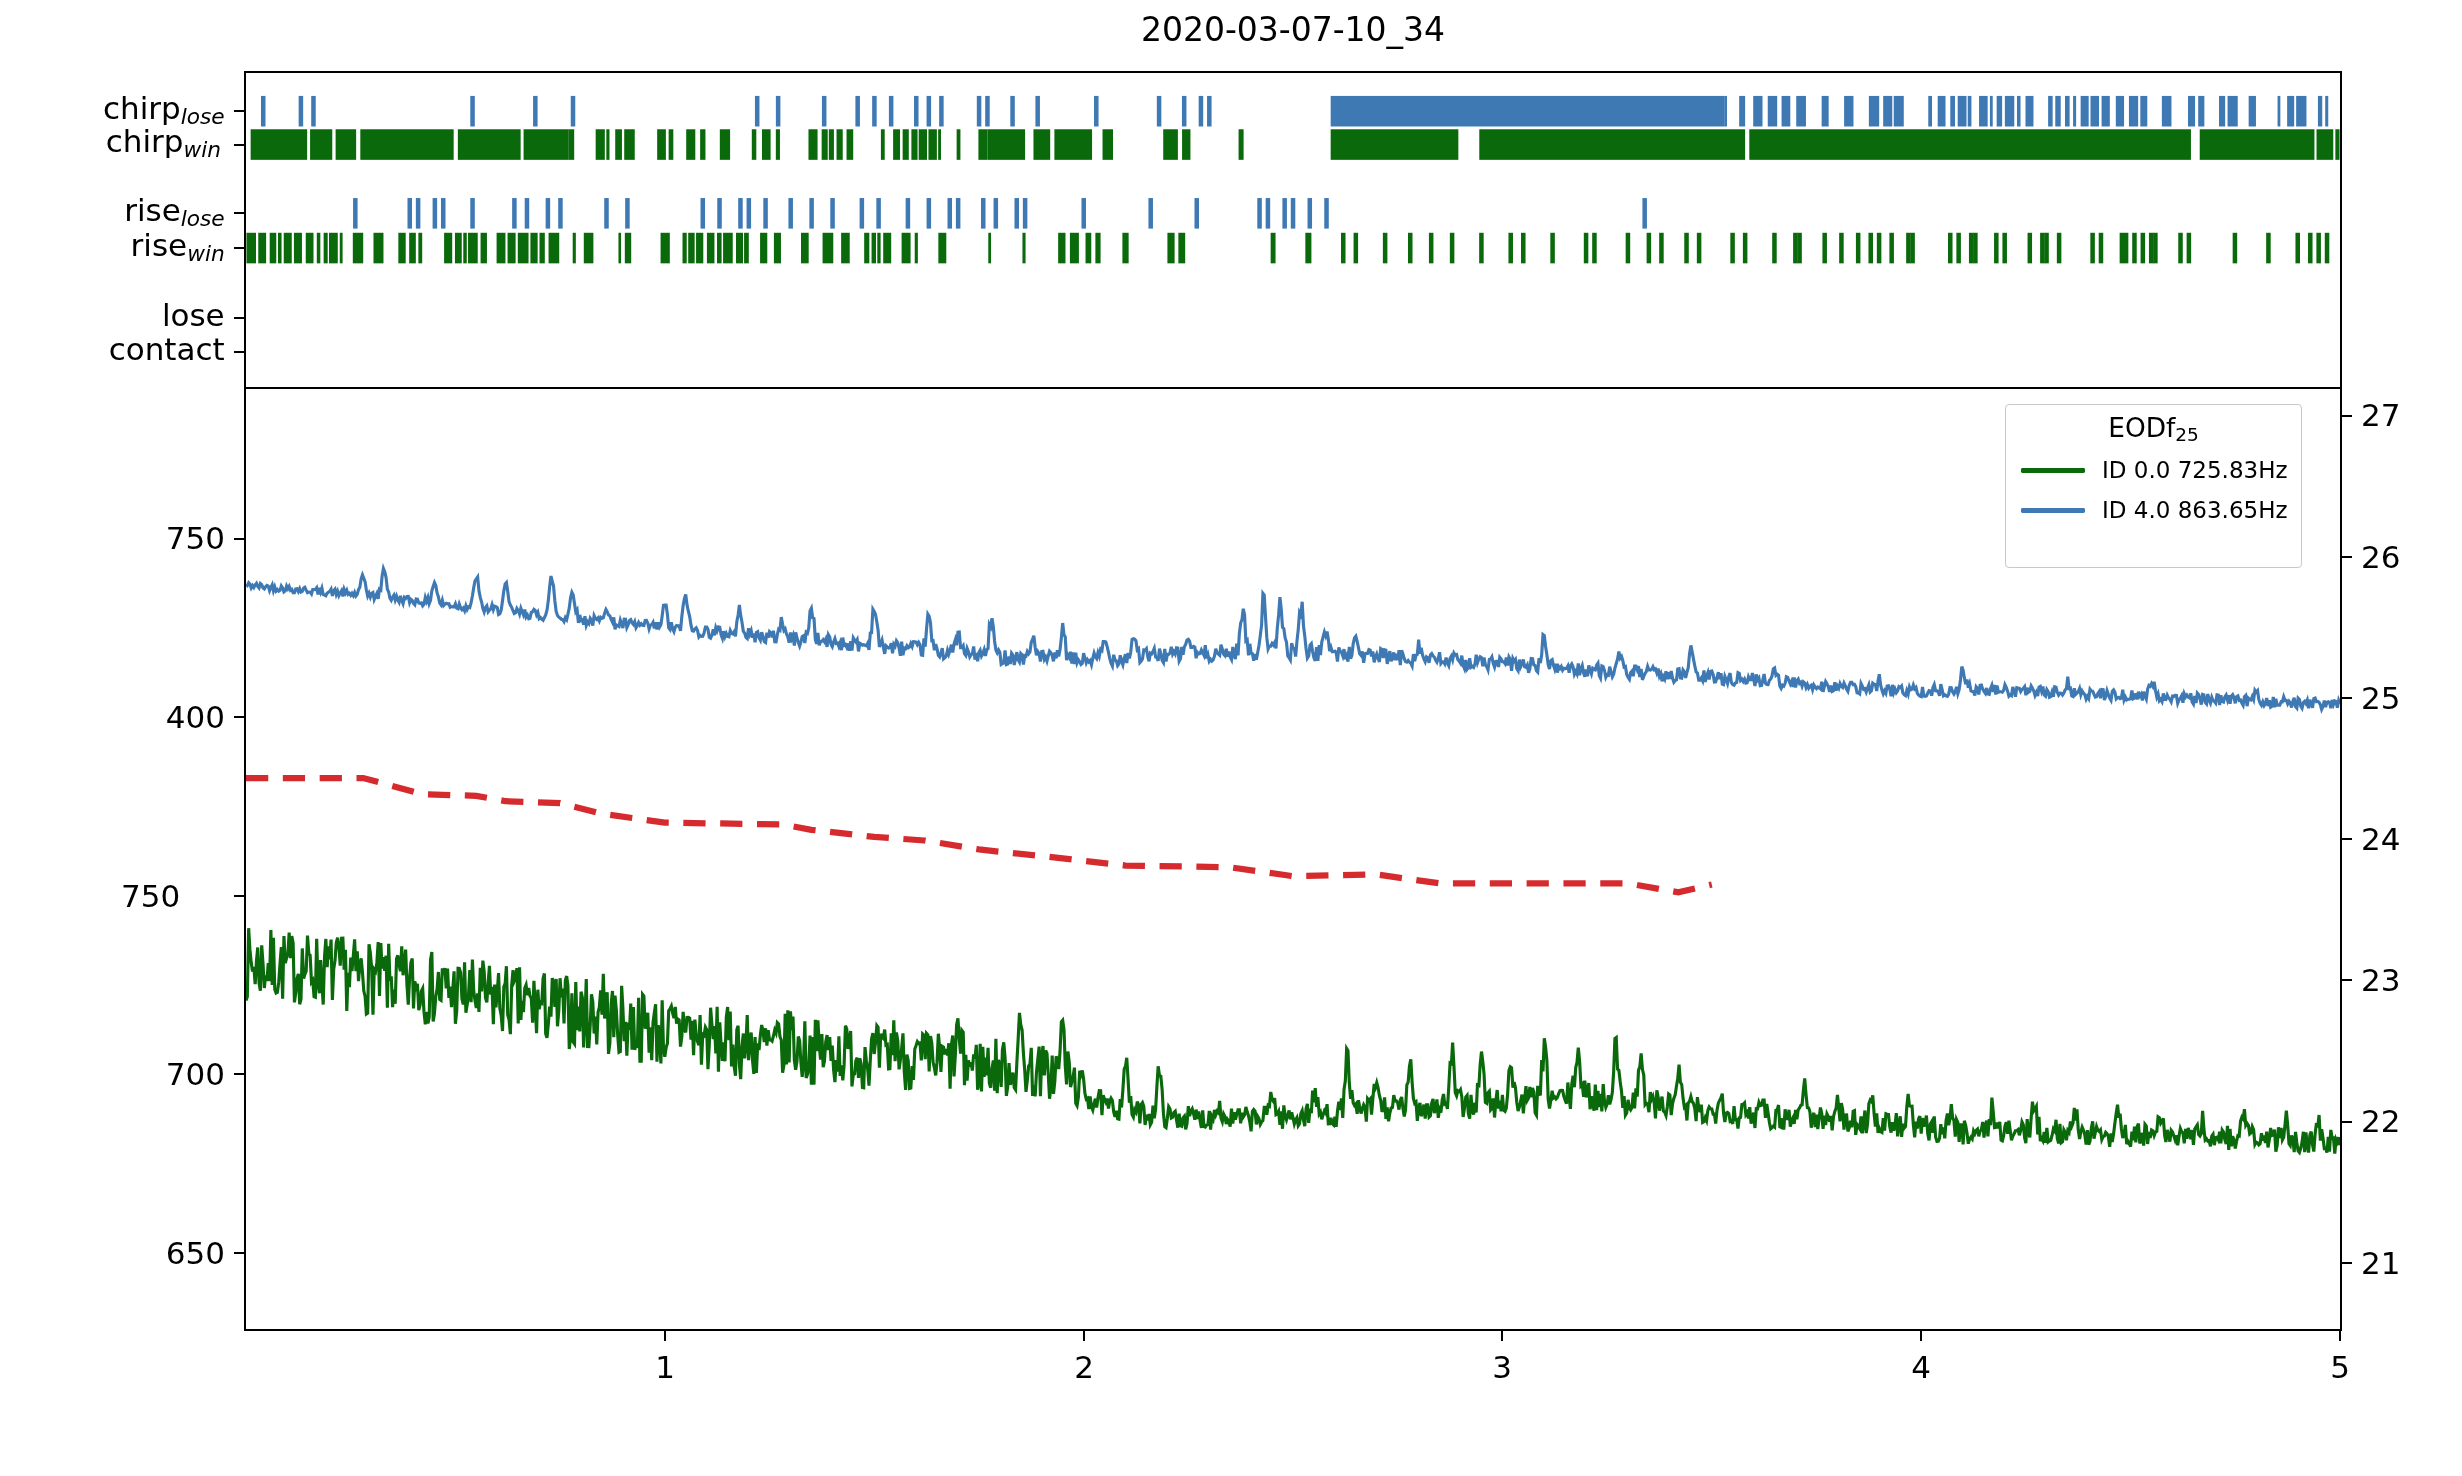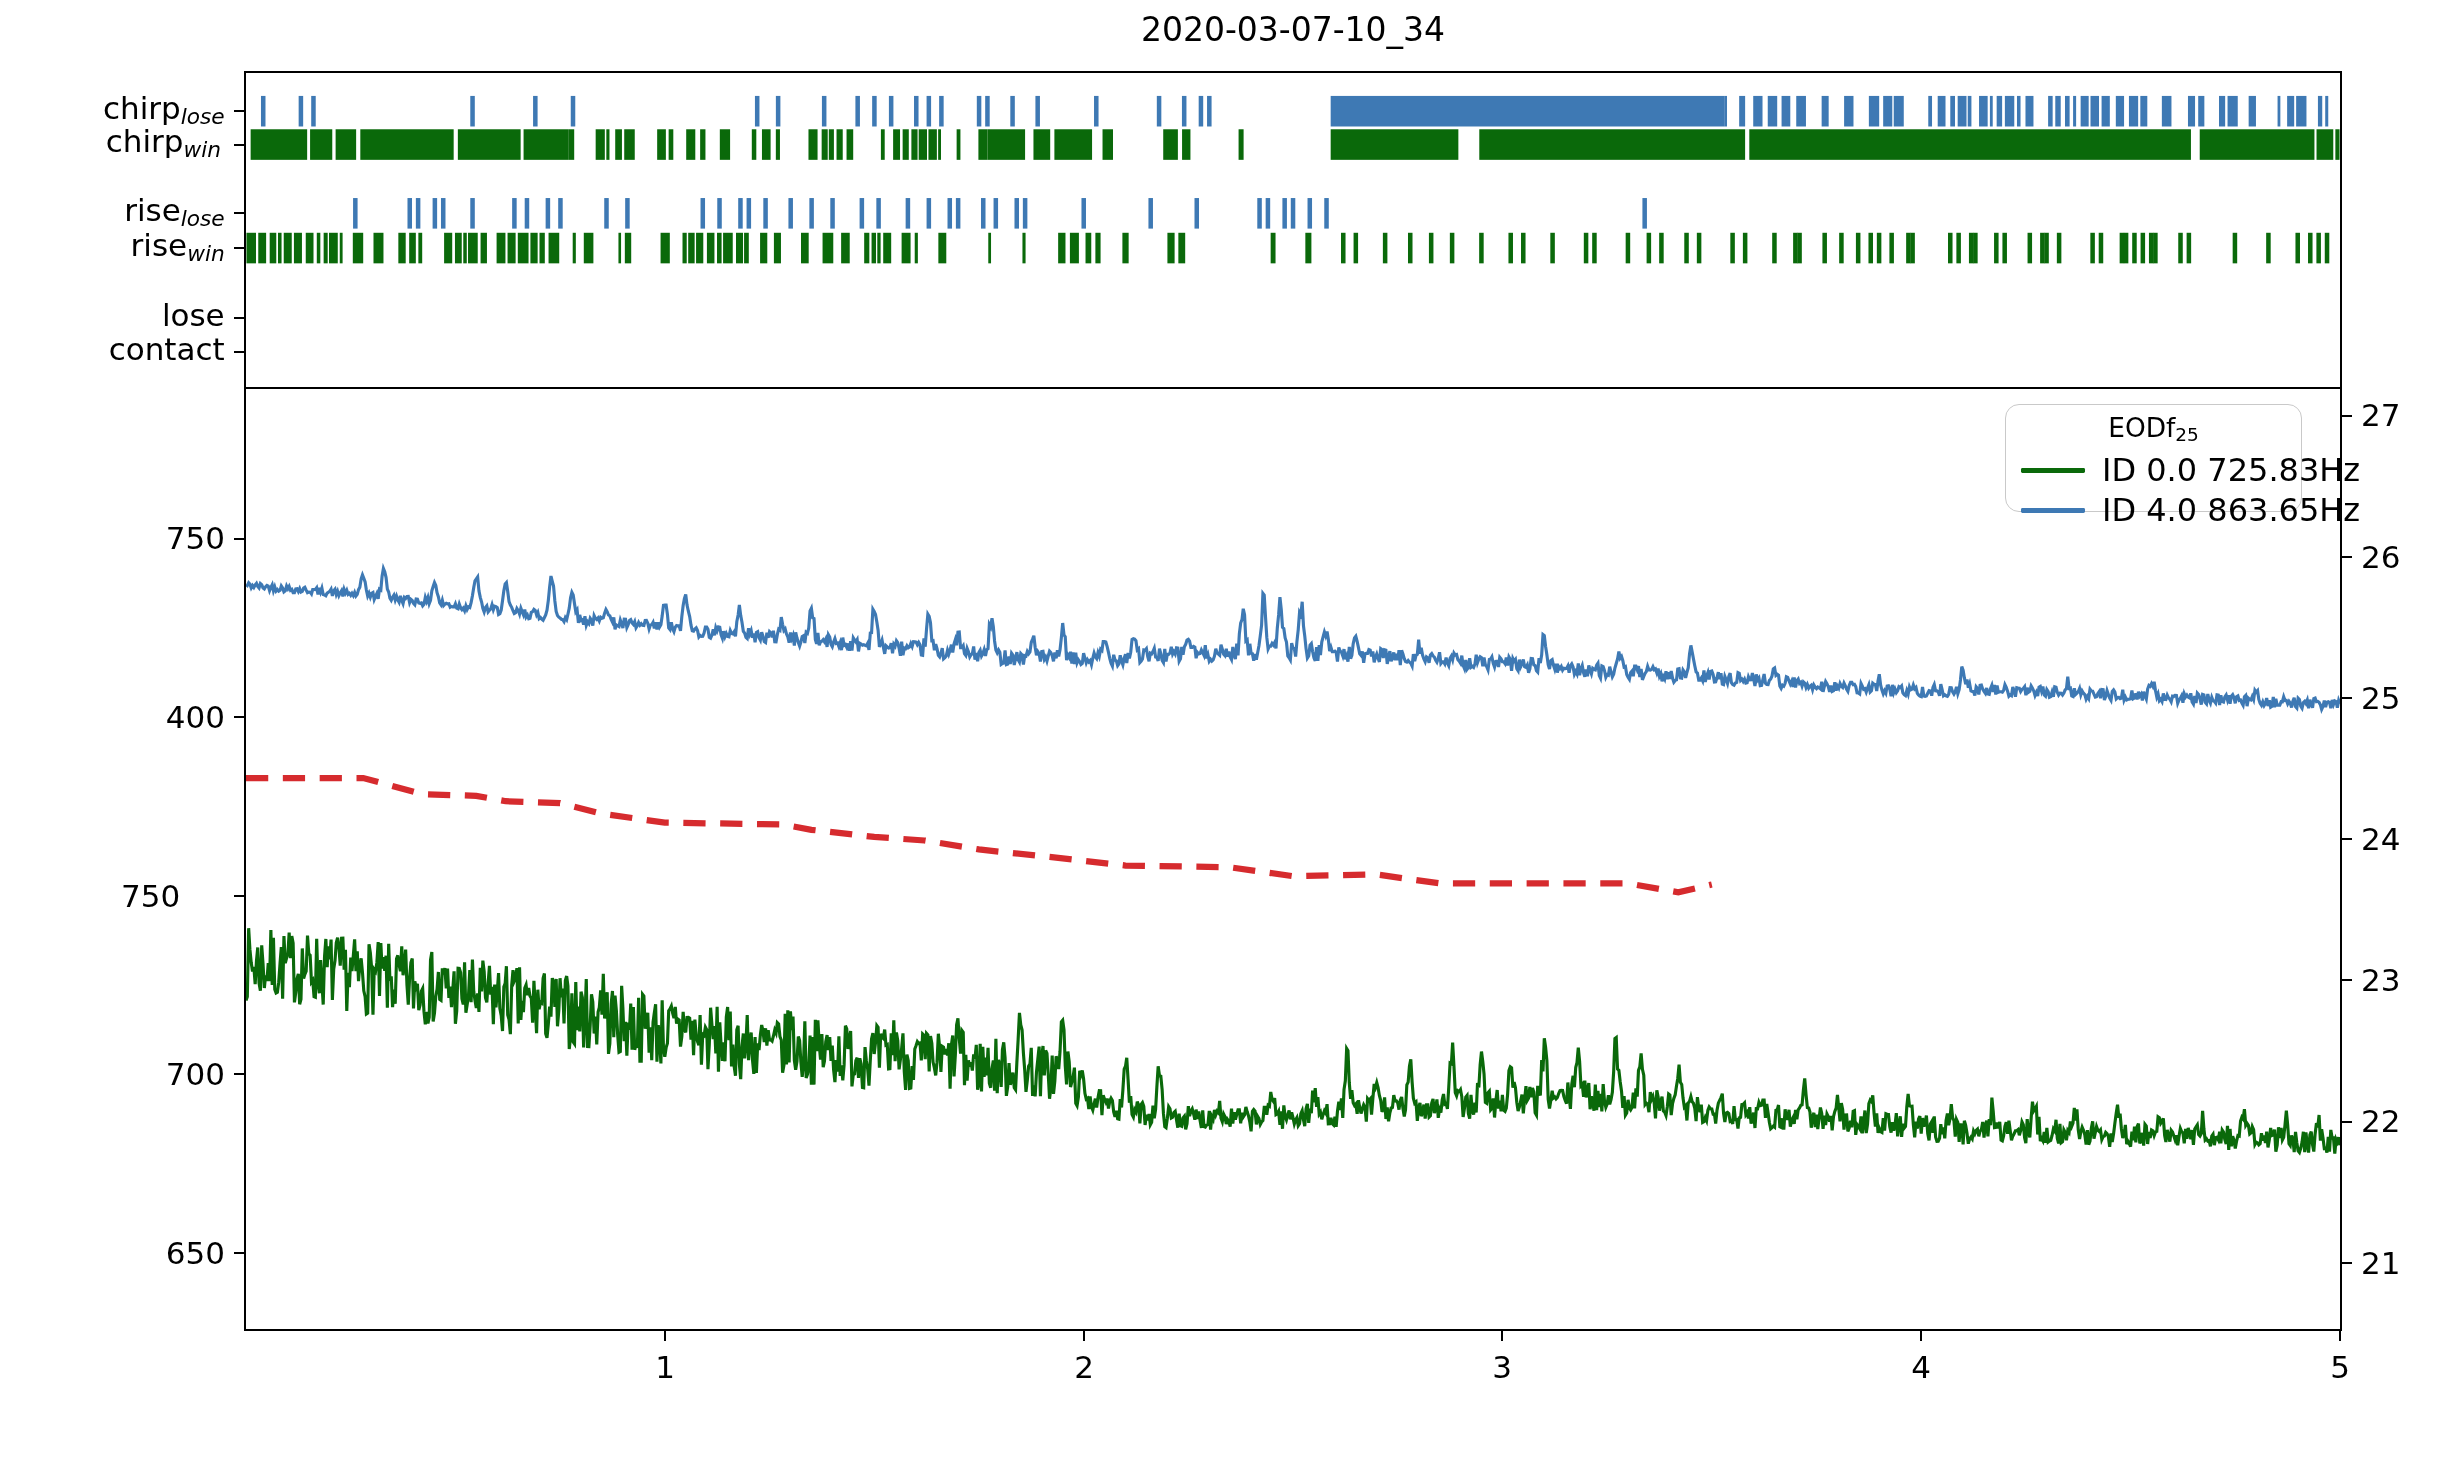--- a/index.html
+++ b/index.html
@@ -19,28 +19,28 @@
   .panel svg{position:absolute;left:0;top:0;}
   .tickmark{position:absolute;background:#000;}
   .tick-label{position:absolute;font-size:31px;line-height:1;color:#000;}
   .row-label{
     position:absolute;font-size:31px;line-height:1;color:#000;
     width:208px;text-align:right;
   }
   .sub-word{font-size:0.70em;font-style:italic;position:relative;top:0.22em;}
   .sub-num{font-size:0.70em;position:relative;top:0.22em;}
   #legend{
-    position:absolute;left:1759px;top:17.4px;width:297px;height:108px;
-    border:1.4px solid #c9c9c9;border-radius:14px;background:rgba(255,255,255,0.92);
+    position:absolute;left:1759px;top:17.4px;width:297px;height:164px;
+    border:1.4px solid #c9c9c9;border-radius:4px;background:rgba(255,255,255,0.92);
     box-sizing:border-box;padding:7px 0 0 0;
   }
   #legend-title{text-align:center;font-size:26.4px;margin-bottom:7px;}
   .legend-row{display:flex;align-items:center;height:40px;padding-left:15.3px;}
   .legend-swatch{width:64px;height:4.9px;border-radius:1.4px;margin-right:16.7px;flex:0 0 auto;}
-  .legend-label{font-size:32px;white-space:nowrap;}
+  .legend-label{font-size:23px;white-space:nowrap;}
 </style>
 </head>
 <body>
 
 <div id="figure">
   <div id="plot-title">2020-03-07-10_34</div>
 
   <div id="raster-panel" class="panel">
     <svg id="raster-svg" width="2094" height="314" viewBox="0 0 3013 452">
         <rect x="1560.7340000000002" y="33" width="566.4439999999997" height="44" fill="#3e79b4"></rect>

